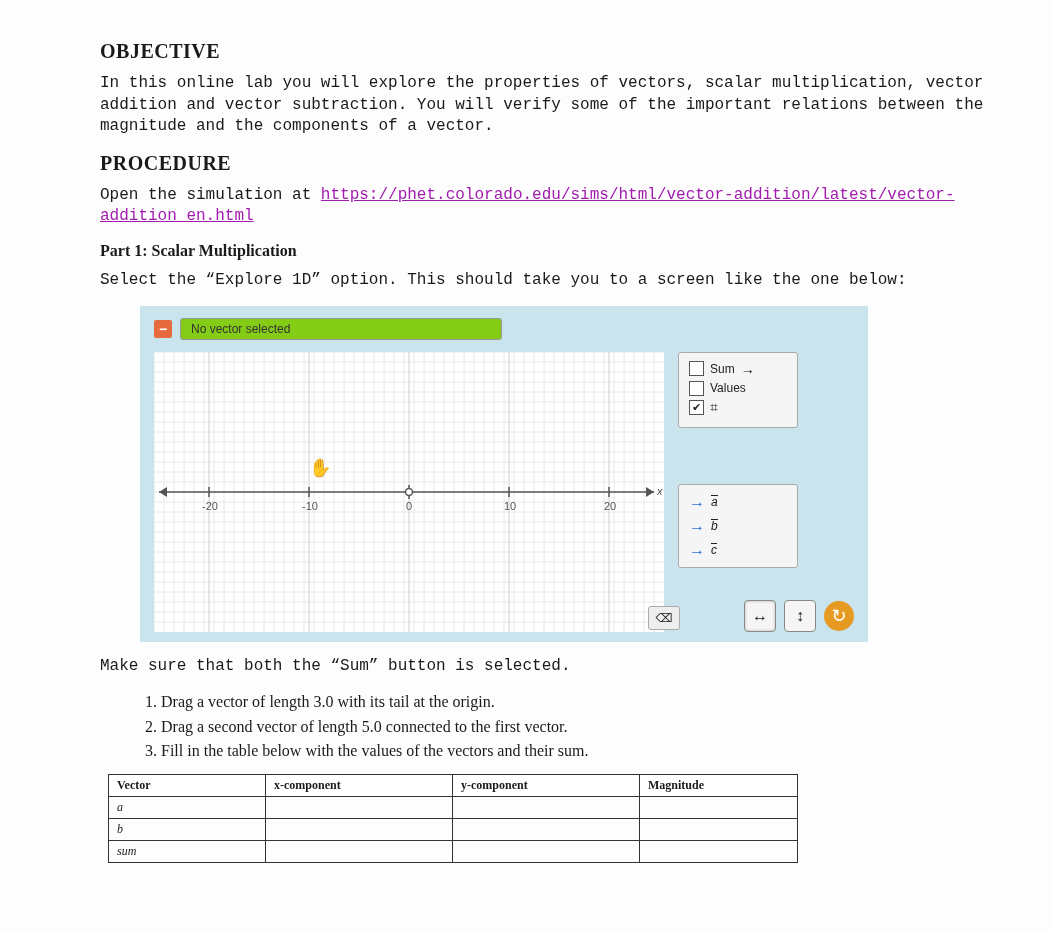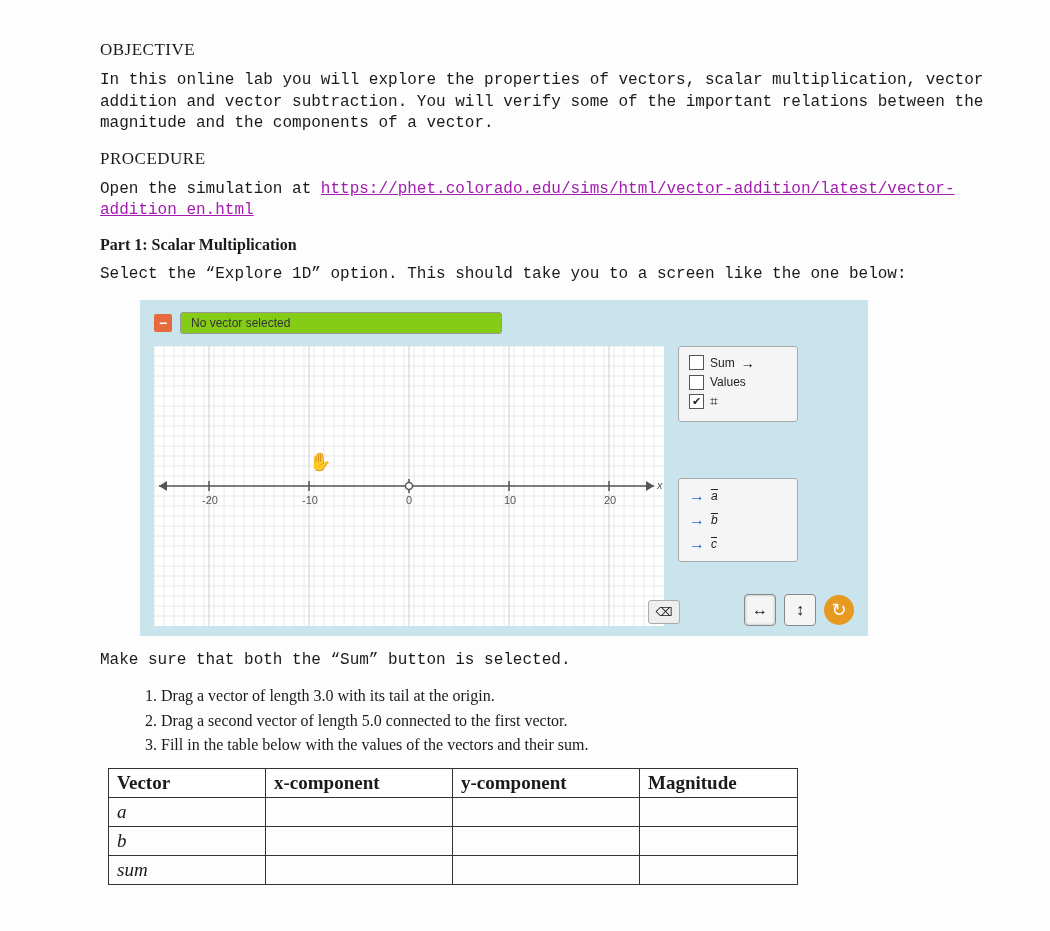--- a/index.html
+++ b/index.html
@@ -11,22 +11,22 @@
   }
   .page {
     width: 900px;
     margin: 0 auto;
     background: #fdfdfd;
     padding: 40px 60px 40px 100px;
     min-height: 931px;
     box-shadow: 0 0 20px rgba(0,0,0,0.2);
   }
   h2.section {
-    font-size: 17px;
-    font-weight: normal;
+    font-size: 20px;
+    font-weight: bold;
     margin: 0 0 10px 0;
     letter-spacing: 0.5px;
   }
   p.body-text {
     font-size: 16px;
     margin: 0 0 14px 0;
     line-height: 1.35;
     font-family: Liberation Mono, monospace;
   }
   .link {
@@ -205,21 +205,21 @@
     font-size: 16px;
   }
   ol.steps li {
     margin-bottom: 2px;
     line-height: 1.4;
   }
   table.vtable {
     border-collapse: collapse;
     width: 690px;
     margin-left: 8px;
-    font-size: 19px;
+    font-size: 12px;
   }
   table.vtable th, table.vtable td {
     border: 1px solid #333;
     padding: 3px 8px;
     text-align: left;
   }
   table.vtable th {
     font-weight: bold;
     background: #fff;
   }

